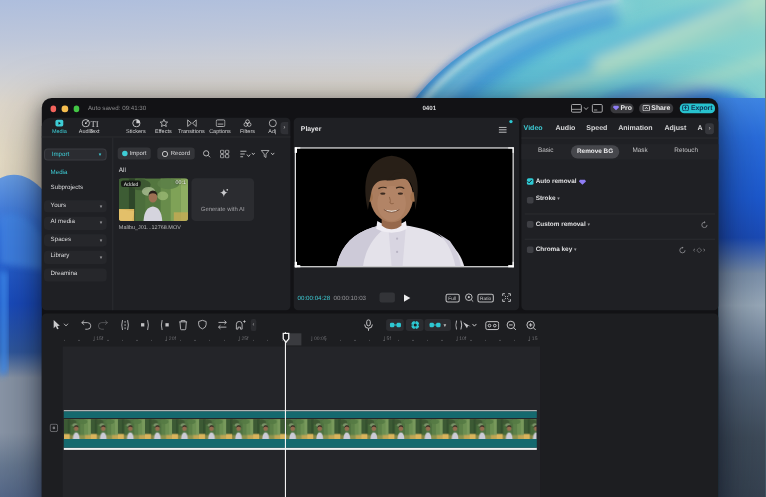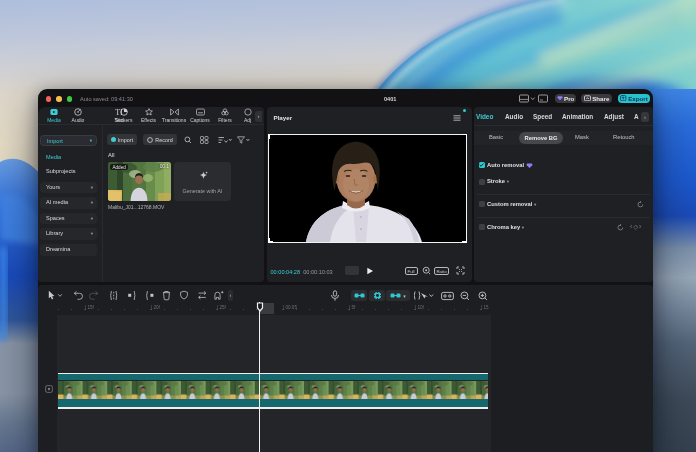--- a/index.html
+++ b/index.html
@@ -135,21 +135,21 @@
         <span style="color:#3ecdd6;">Media</span>
       </div>
     <div class="tab" style="left:27px;">
         <svg width="8" height="8" viewBox="0 0 8 8">
           <circle cx="4" cy="4" r="3.3" fill="none" stroke="#d0d0d2" stroke-width="0.8"></circle>
           <circle cx="4" cy="4" r="0.8" fill="#d0d0d2"></circle>
           <path d="M6.3,1.2 L4.6,3.4" stroke="#d0d0d2" stroke-width="0.8"></path>
         </svg>
         <span>Audio</span>
       </div>
-    <div class="tab" style="left:68px;">
+    <div class="tab" style="left:35px;">
         <svg width="8" height="8" viewBox="0 0 8 8">
           <text x="4" y="7" font-size="8" fill="#d0d0d2" text-anchor="middle" font-family="Liberation Serif">TI</text>
         </svg>
         <span>Text</span>
       </div>
     <div class="tab" style="left:72.5px;">
         <svg width="8" height="8" viewBox="0 0 8 8">
           <circle cx="4" cy="4" r="3.3" fill="none" stroke="#d0d0d2" stroke-width="0.8"></circle>
           <path d="M4,4 L4,0.7 A3.3,3.3 0 0 1 7.3,4 Z" fill="#d0d0d2"></path>
         </svg>

